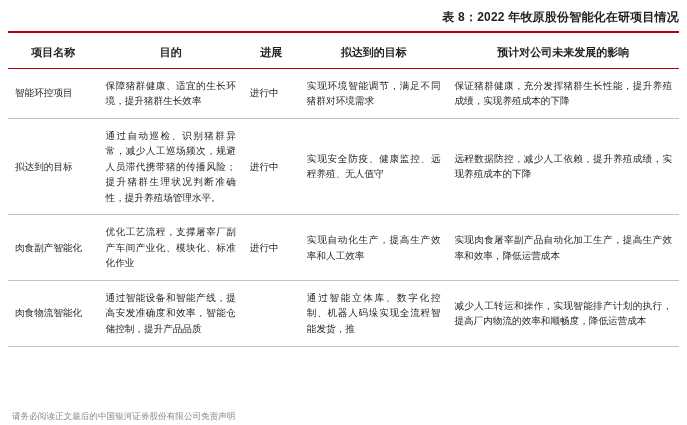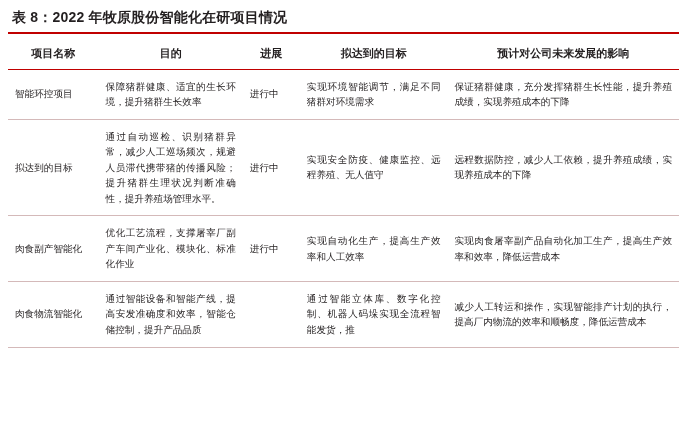--- a/index.html
+++ b/index.html
@@ -15,25 +15,26 @@
     overflow: hidden;
   }
   .page {
     position: relative;
     width: 687px;
     height: 425px;
     box-sizing: border-box;
     padding: 0 8px;
   }
   .title {
-    font-size: 14px;
+    font-size: 12px;
     font-weight: bold;
     color: #231f20;
     padding: 9px 0 5px 4px;
     letter-spacing: 0.2px;
+    text-align: right;
   }
   .title-rule {
     height: 1.6px;
     background: #c00000;
     margin: 0 0 0 0;
   }
   table.report {
     width: 100%;
     border-collapse: collapse;
     table-layout: fixed;
@@ -129,14 +130,15 @@
       <tr>
         <td class="c-name">肉食物流智能化</td>
         <td>通过智能设备和智能产线，提高安发准确度和效率，智能仓储控制，提升产品品质</td>
         <td class="c-progress"></td>
         <td>通过智能立体库、数字化控制、机器人码垛实现全流程智能发货，推</td>
         <td>减少人工转运和操作，实现智能排产计划的执行，提高厂内物流的效率和顺畅度，降低运营成本</td>
       </tr>
     </tbody>
   </table>
 
+  <div class="footer">请务必阅读正文最后的中国银河证券股份有限公司免责声明</div>
 
 </div>
 
 </body></html>

